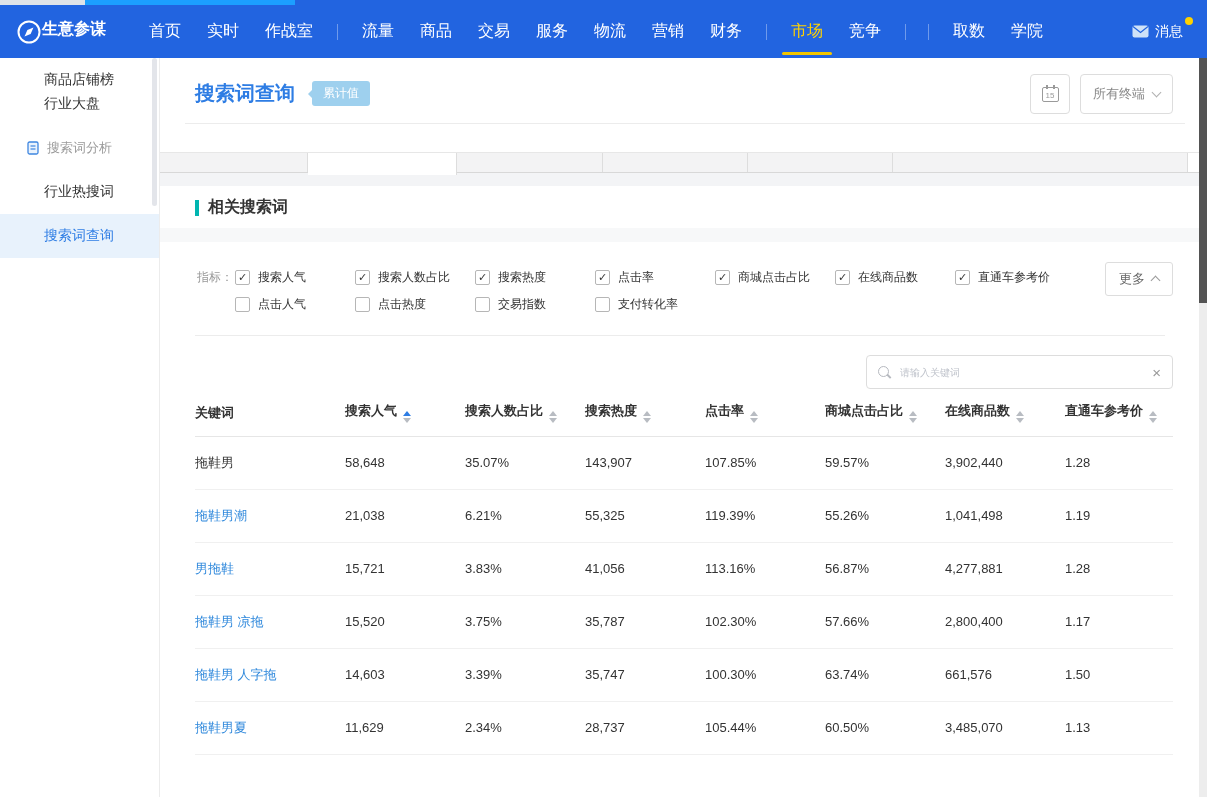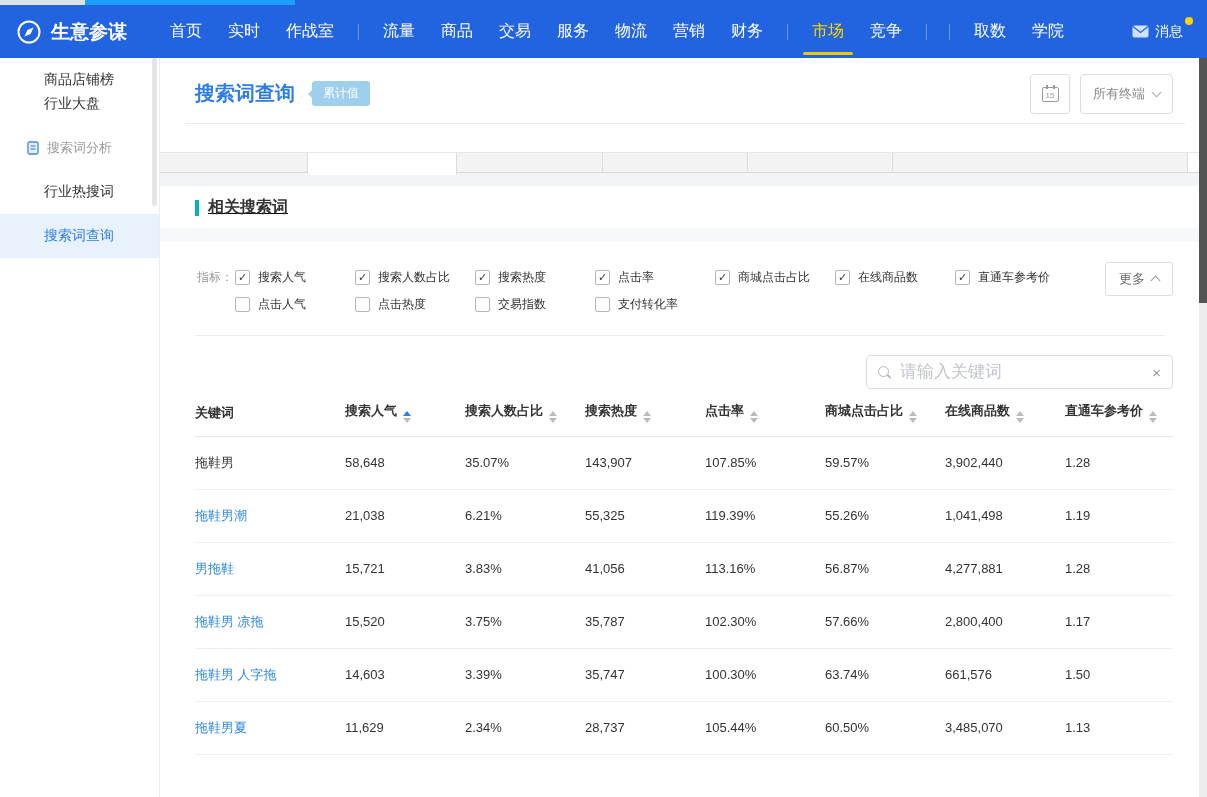--- a/index.html
+++ b/index.html
@@ -7,21 +7,21 @@
   body{position:relative;font-family:"Liberation Sans","DejaVu Sans",sans-serif;background:#fff;}
 
   
   .top-strip{position:absolute;top:0;left:0;width:1207px;height:5px;display:flex;}
   .strip-gray{width:85px;background:#dfe3e8;}
   .strip-blue{width:210px;background:#1c9fff;}
   .strip-rest{flex:1;background:#2264e0;}
 
   
   .navbar{position:absolute;top:5px;left:0;width:1207px;height:53px;background:#2264e0;display:flex;align-items:center;color:#fff;padding:0 16px;}
-  .logo{display:flex;align-items:flex-start;gap:9px;font-size:19px;font-weight:bold;white-space:nowrap;cursor:pointer;}
+  .logo{display:flex;align-items:flex-start;font-size:16px;font-weight:bold;white-space:nowrap;cursor:pointer;}
   .main-nav{display:flex;align-items:center;margin-left:30px;height:100%;}
   .nav-item{position:relative;height:100%;display:flex;align-items:center;padding:12px 13px;font-size:16px;color:#fff;cursor:pointer;white-space:nowrap;}
   .nav-item.active{color:#ffd200;}
   .nav-item.active::after{content:"";position:absolute;left:4px;right:4px;bottom:3px;height:3px;background:#f2c500;border-radius:2px;}
   .nav-divider{width:1px;height:16px;background:rgba(255,255,255,.35);margin:0 11px;}
   .dot-badge{position:absolute;top:13px;right:2px;width:7px;height:7px;border-radius:50%;background:#ffd200;}
   .nav-right{margin-left:auto;display:flex;align-items:center;gap:6px;font-size:14px;position:relative;padding-right:8px;cursor:pointer;}
   .msg-dot{position:absolute;top:-6px;right:-2px;width:8px;height:8px;border-radius:50%;background:#ffd200;}
 
   
@@ -56,41 +56,41 @@
   
   .tabstrip{height:21px;display:flex;border-top:1px solid #e7e7e7;border-bottom:1px solid #d8d8d8;background:#f3f3f4;}
   .tab{background:#f3f3f4;border-right:1px solid #ddd;height:100%;cursor:pointer;}
   .tab.active{background:#fff;height:22px;margin-bottom:-1px;}
   .tab-filler{background:#f3f3f4;border-right:1px solid #ddd;}
   .tab-end{flex:1;background:#fff;}
   .gray-gap{height:13px;background:#f3f4f6;}
 
   
   .content{position:relative;height:611px;background:#fff;}
-  .section-header{display:flex;align-items:center;gap:9px;padding:11px 0 0 35px;text-decoration:underline;}
+  .section-header{display:flex;align-items:center;gap:9px;padding:11px 0 0 35px;}
   .section-bar{width:4px;height:16px;background:#00b5b0;}
   .section-title{font-size:16px;font-weight:bold;color:#333;}
   .band{height:14px;background:#f7f8f9;margin-top:10px;}
   .metrics{position:relative;margin-top:22px;}
   .metrics-label{position:absolute;left:37px;top:5px;font-size:12px;color:#999;}
   .metrics-row{display:flex;margin-left:75px;height:27px;align-items:center;}
   .metric-item{display:flex;align-items:center;width:120px;gap:8px;cursor:pointer;}
   .checkbox{width:15px;height:15px;border:1px solid #b6b6b6;border-radius:2px;background:#fff;display:flex;align-items:center;justify-content:center;font-size:11px;color:#333;line-height:1;}
   .checkbox.checked::after{content:"✓";font-weight:bold;}
   .metric-label{font-size:12px;color:#333;white-space:nowrap;}
   .more-btn{position:absolute;right:26px;top:-2px;border:1px solid #ddd;border-radius:3px;background:#fff;padding:7px 13px;font-size:13px;color:#666;display:flex;align-items:center;gap:7px;cursor:pointer;}
   .metrics-divider{margin:17px 34px 0 35px;border-bottom:1px solid #ececec;}
 
   
   .search-row{position:relative;height:54px;}
   .search-box{position:absolute;right:26px;top:19px;width:307px;height:34px;border:1px solid #ddd;border-radius:4px;display:flex;align-items:center;padding:0 11px;gap:8px;background:#fff;}
   .search-icon{width:14px;height:14px;position:relative;flex:none;}
   .search-icon::before{content:"";position:absolute;left:0;top:1px;width:9px;height:9px;border:1.5px solid #b6b9bf;border-radius:50%;}
   .search-icon::after{content:"";position:absolute;width:1.5px;height:5px;background:#b6b9bf;transform:rotate(-45deg);left:10px;top:9px;}
-  .search-input{flex:1;border:none;outline:none;font-size:17px;color:#701a75;background:transparent;}
+  .search-input{flex:1;border:none;outline:none;font-size:10px;color:#701a75;background:transparent;}
   .search-input::placeholder{color:#c0c4cc;}
   .clear-icon{color:#999;font-size:15px;cursor:pointer;line-height:1;}
   .clear-icon::before{content:"×";}
 
   
   .kw-table{margin-left:35px;width:978px;border-collapse:collapse;table-layout:fixed;}
   .kw-table th{font-size:13px;color:#333;text-align:left;font-weight:bold;height:46px;border-bottom:1px solid #e6e6e6;white-space:nowrap;}
   .kw-table td{font-size:13px;color:#333;height:53px;border-bottom:1px solid #f0f0f0;white-space:nowrap;}
   .kw-link{color:#3089dc;cursor:pointer;}
   .sort{display:inline-flex;flex-direction:column;gap:2px;margin-left:6px;vertical-align:-1px;}

